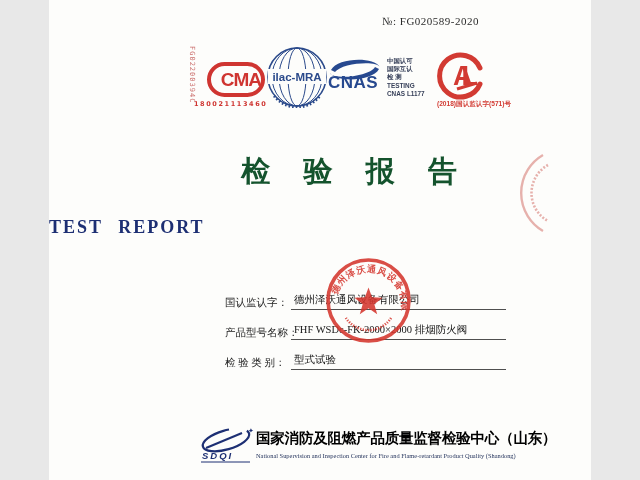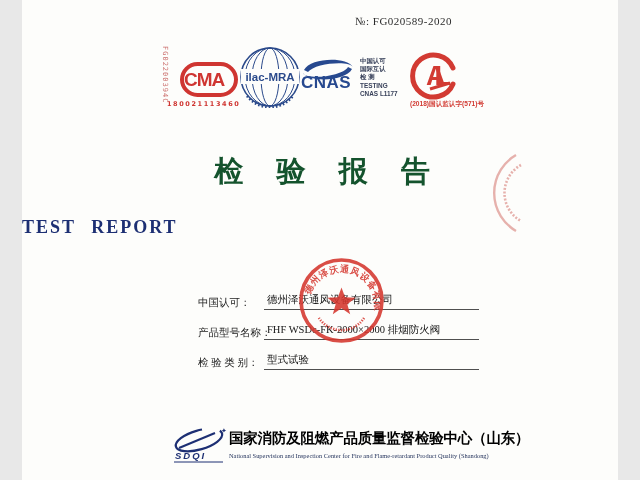--- a/index.html
+++ b/index.html
@@ -1,33 +1,33 @@
 <!DOCTYPE html>
 <html><head>
 <meta charset="utf-8">
 <style>
   html,body{margin:0;padding:0;background:#e8e8e8;}
   .page{
-    position:relative;width:596px;height:480px;margin:0 auto;
+    position:relative;width:542px;height:480px;margin:0 auto;
     background:#fdfdfb;overflow:hidden;
     font-family:"Liberation Serif","DejaVu Serif",serif;color:#222;
   }
   
   .report-no{position:absolute;left:333px;top:15px;font-size:11px;letter-spacing:.5px;color:#2b2b2b;}
   
   .side-code{
     position:absolute;left:147px;top:46px;width:78px;
     transform:rotate(90deg);transform-origin:left top;
     font-family:"DejaVu Sans Mono",monospace;font-size:7px;letter-spacing:1px;color:#c0504d;opacity:.8;
   }
   
   .cma-box{
     position:absolute;left:158px;top:62px;width:58px;height:35px;
     border:4px solid #cf3531;border-radius:19px;box-sizing:border-box;
-    display:flex;align-items:center;justify-content:flex-start;
+    display:flex;align-items:center;justify-content:flex-end;
   }
   .cma-box span{
     font-family:"Liberation Sans",sans-serif;font-weight:bold;font-size:19px;
     color:#cf3531;letter-spacing:-1px;transform:scaleY(.95);
   }
   .cma-no{
     position:absolute;left:145px;top:100px;width:66px;text-align:right;
     font-family:"DejaVu Sans",sans-serif;font-size:6.5px;letter-spacing:1.6px;color:#cf3531;font-weight:bold;
   }
   
@@ -104,21 +104,21 @@
 
   <svg class="ghost-stamp" viewBox="0 0 52 82">
     <path d="M 42,3 A 44 44 0 0 0 42,79" fill="none" stroke="#dd928c" stroke-width="2.4"></path>
     <path d="M 47,13 A 32 32 0 0 0 47,69" fill="none" stroke="#dd928c" stroke-width="2.6" stroke-dasharray="2 1.6"></path>
   </svg>
 
   <div class="title-zh">检 验 报 告</div>
   <div class="title-en">TEST REPORT</div>
 
   <div class="field f1">
-    <span class="field-label">中国认可：</span>
+    <span class="field-label">国认监认字：</span>
     <span class="field-value">德州泽沃通风设备有限公司</span>
   </div>
   <div class="field f2">
     <span class="field-label">产品型号名称：</span>
     <span class="field-value">FHF WSDc-FK-2000×2000 排烟防火阀</span>
   </div>
   <div class="field f3">
     <span class="field-label">检 验 类 别：</span>
     <span class="field-value">型式试验</span>
   </div>

